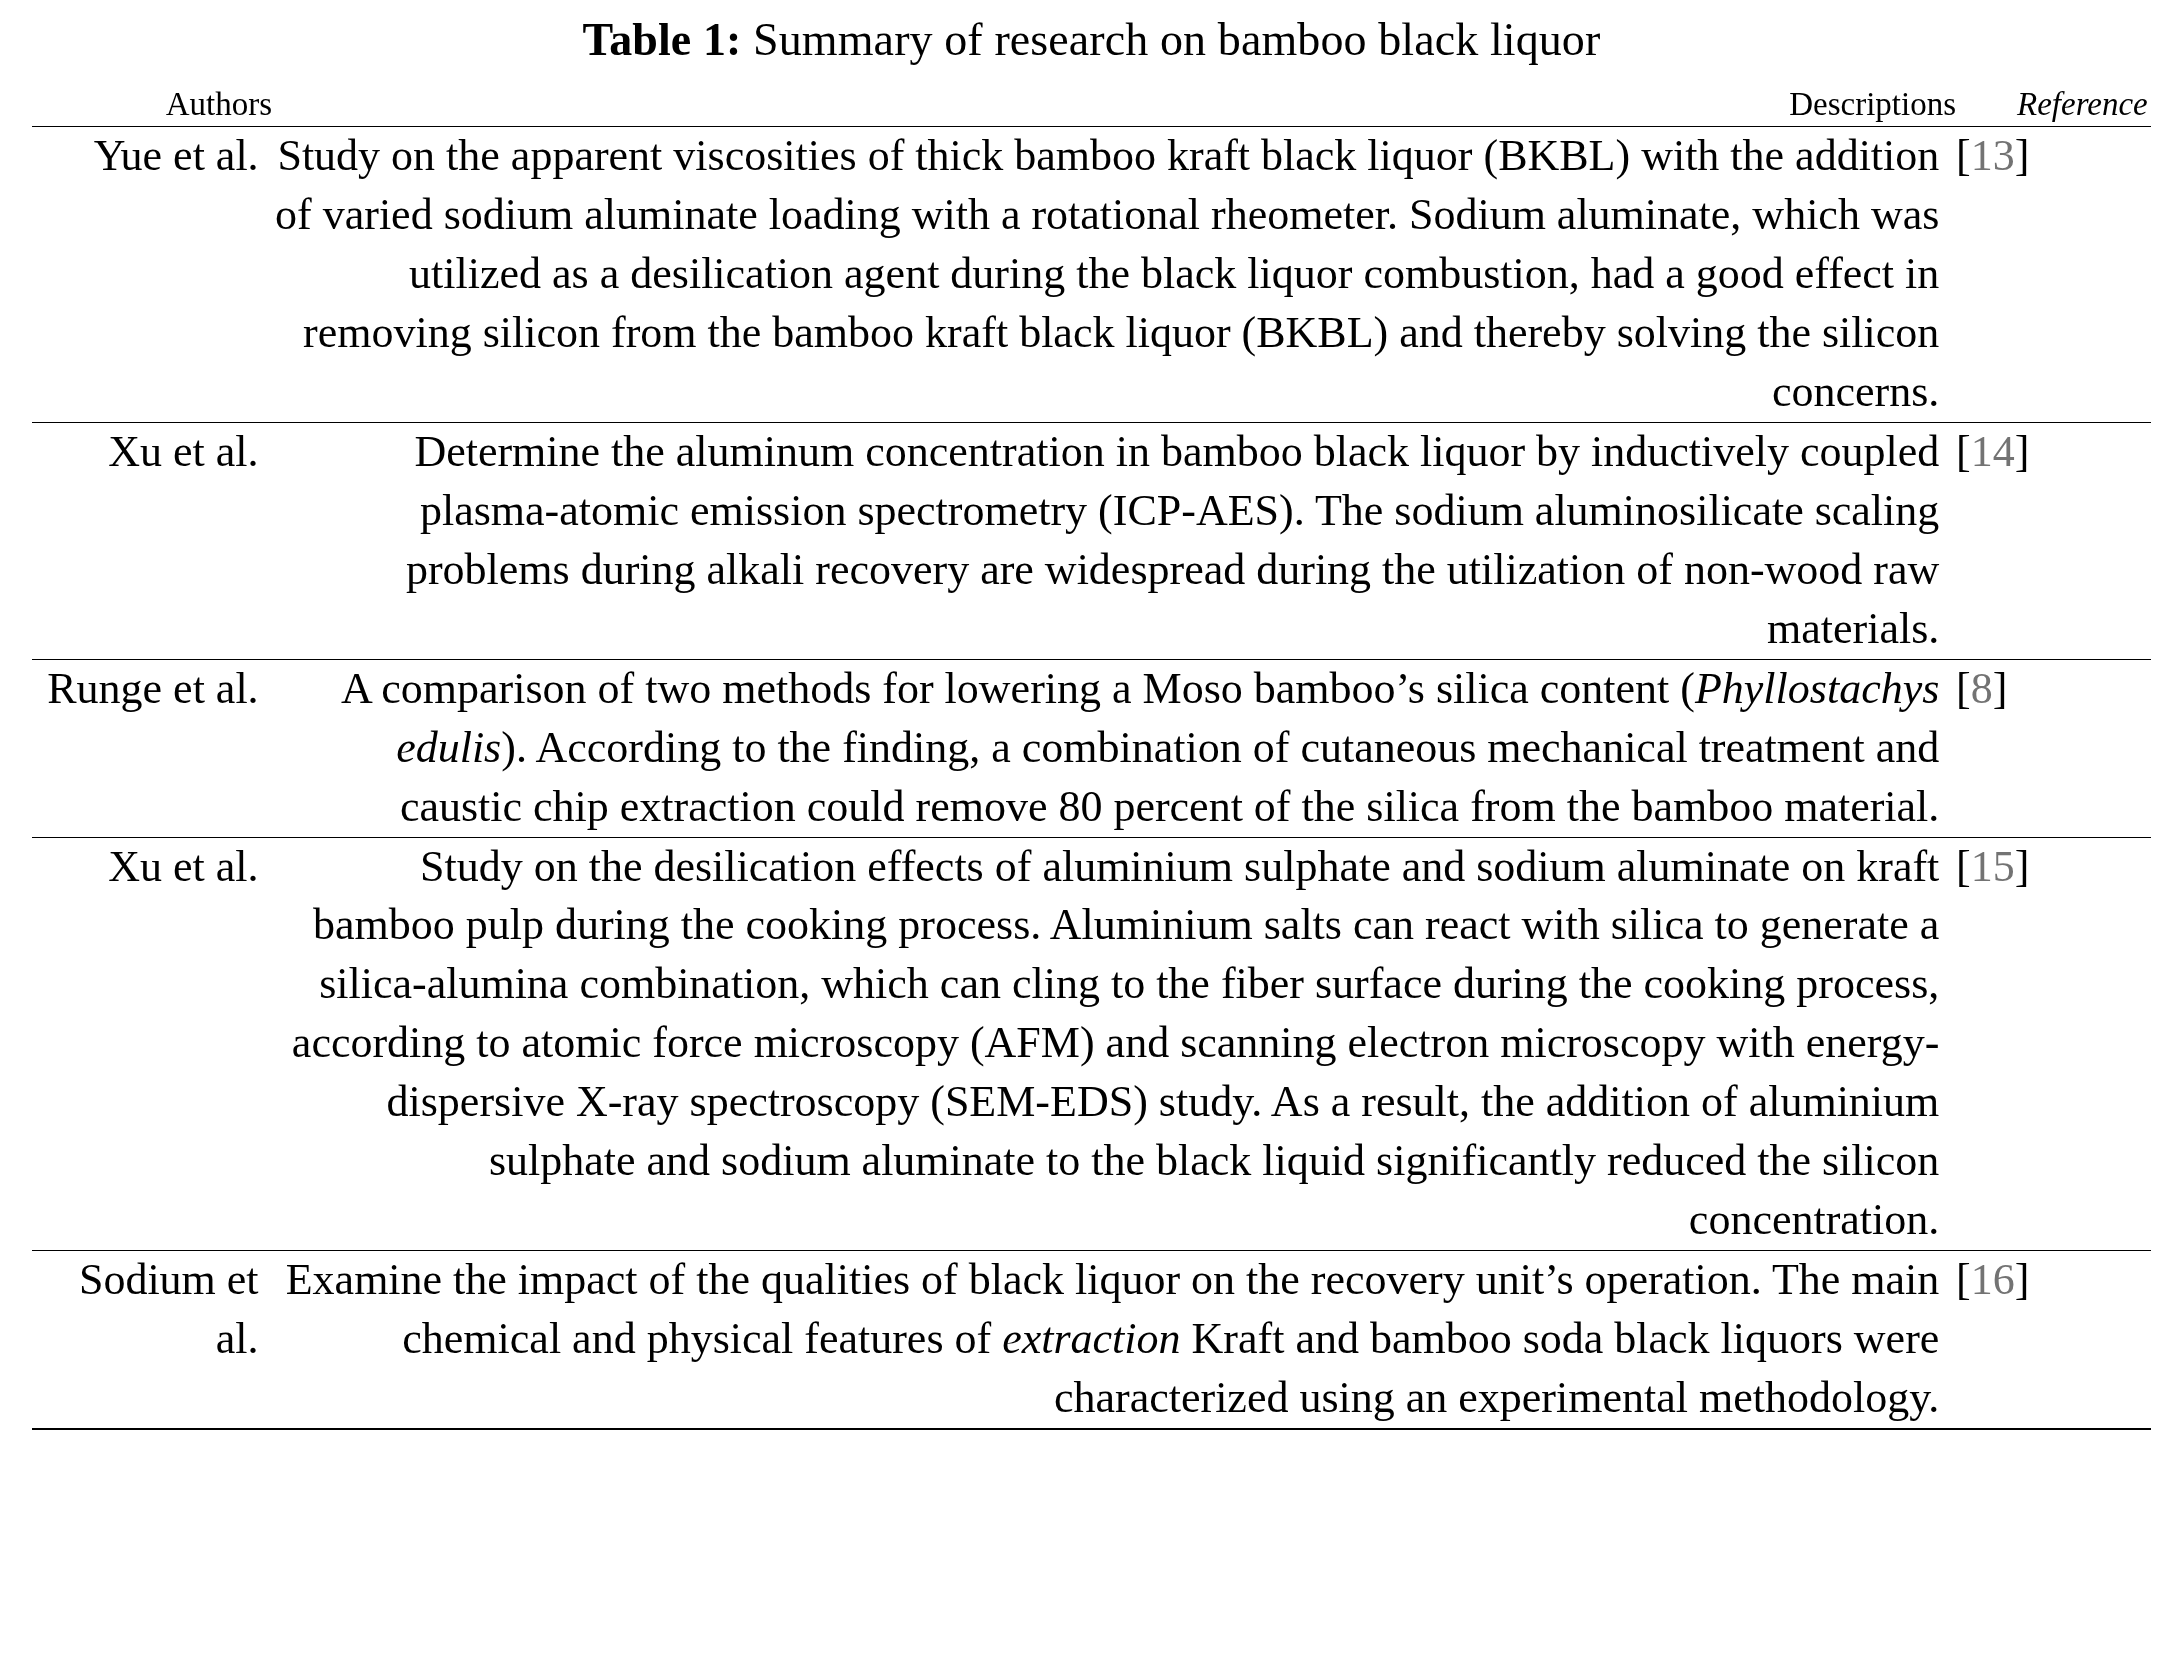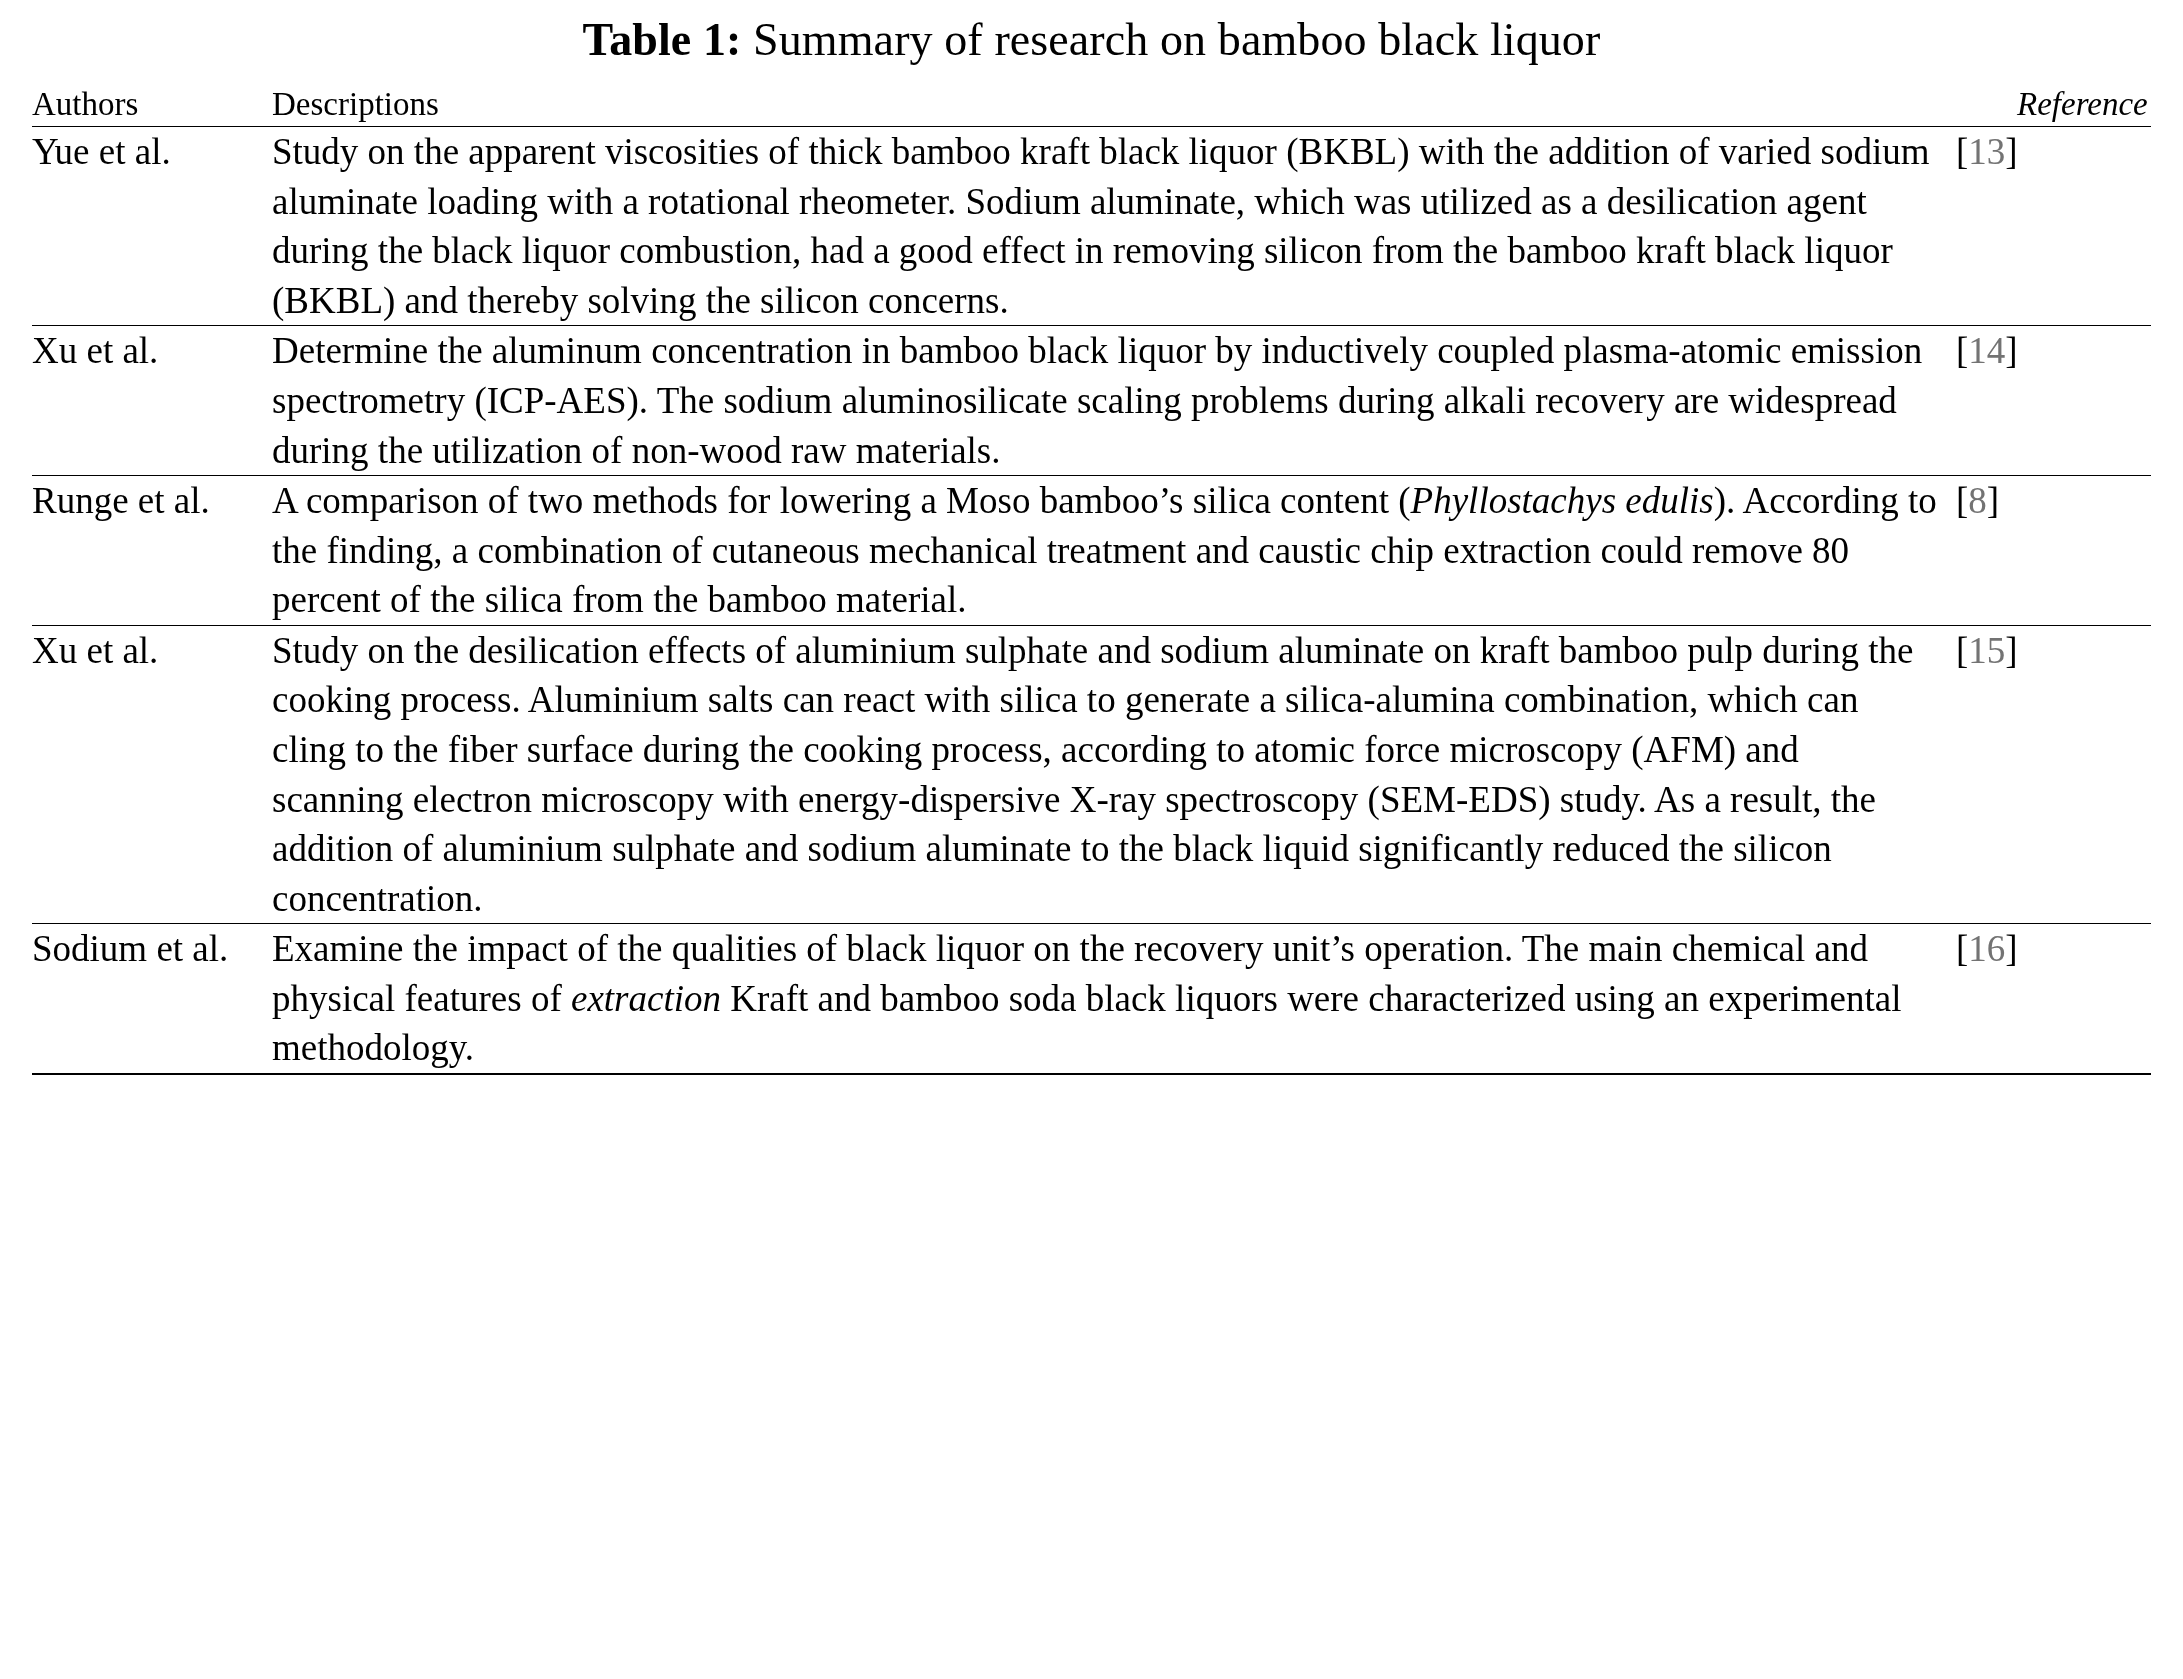--- a/index.html
+++ b/index.html
@@ -26,41 +26,41 @@
   .caption .caption-label {
     font-weight: bold;
   }
   table.summary {
     border-collapse: collapse;
     width: 100%;
     table-layout: fixed;
   }
   table.summary td, table.summary th {
     vertical-align: top;
-    text-align: left;
+    text-align: right;
     font-weight: normal;
     padding: 0;
   }
   thead th {
     font-size: 33px;
     line-height: 1.3;
     padding: 12.3px 0 10px 0;
   }
   .col-authors { width: 240px; }
   .col-desc { width: auto; }
   .col-ref { width: 195px; }
 
   thead th.col-ref {
     text-align: right;
     padding-right: 3.3px;
     font-style: italic;
   }
 
   tbody td {
-    font-size: 37px;
+    font-size: 44px;
     line-height: 1.34;
     padding: 11px 0 12.3px 0;
     margin-top: 48px;
   }
   tbody td.authors {
     padding-right: 13.4px;
   }
   tbody td.desc {
     padding-right: 16.7px;
   }

